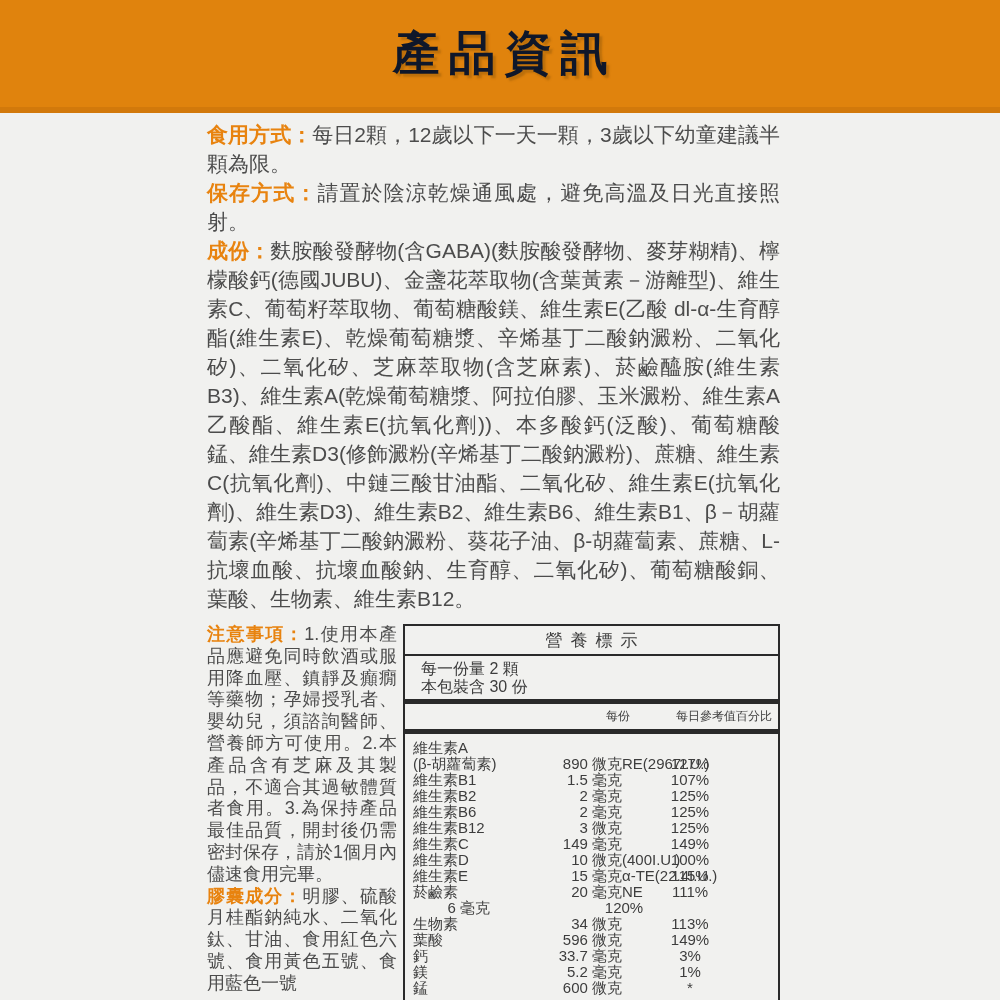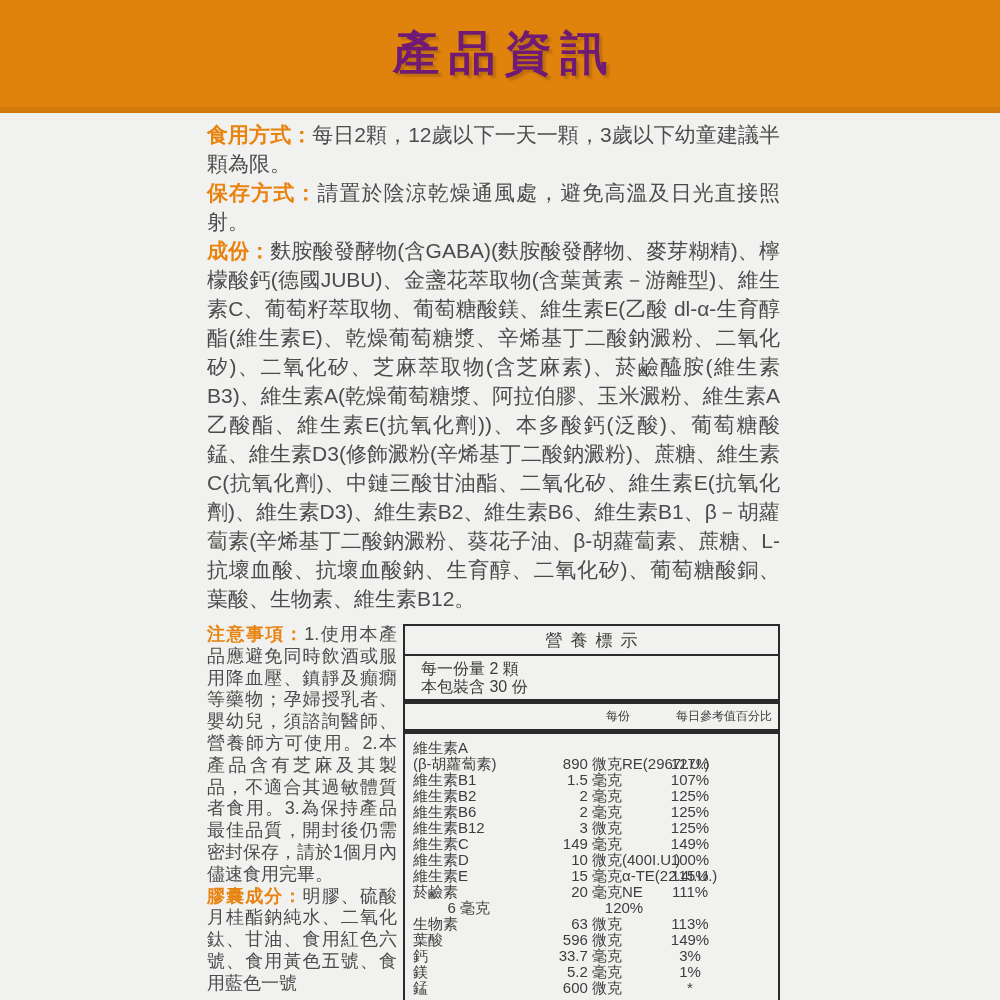--- a/index.html
+++ b/index.html
@@ -9,21 +9,21 @@
     font-family:"Liberation Sans","DejaVu Sans",sans-serif;
     position:relative;
   }
   
   .header-band {
     position:absolute; top:0; left:0; width:1000px; height:107px;
     background:#e0830d; border-bottom:6px solid #d2790b;
     display:flex; align-items:center; justify-content:center;
   }
   .page-title {
-    color:#701a75; font-size:47px; font-weight:bold;
+    color:#0f172a; font-size:47px; font-weight:bold;
     letter-spacing:9px; padding-left:9px; margin:0;
     text-shadow:3px 3px 2px rgba(120,75,10,0.35);
   }
   
   .content { position:absolute; left:207px; top:120px; width:573px; }
   .para {
     font-size:21px; line-height:29px; color:#4c4c4c;
     text-align:justify; margin:0;
   }
   .label { color:#e8830f; font-weight:bold; }
@@ -182,21 +182,21 @@
   <div class="nrow">
     <div class="ncell-amt"><span class="amt-main">6 毫克</span><span class="amt-extra"></span></div>
     <div class="ncell-dv">120%</div>
   </div>
 
   <div class="nrow">
     <div class="ncell-name">
       <div class="nm1">生物素</div>
 
     </div>
-    <div class="ncell-amt"><span class="amt-main">63 微克</span><span class="amt-extra"></span></div>
+    <div class="ncell-amt"><span class="amt-main">34 微克</span><span class="amt-extra"></span></div>
     <div class="ncell-dv">113%</div>
   </div>
 
   <div class="nrow">
     <div class="ncell-name">
       <div class="nm1">葉酸</div>
 
     </div>
     <div class="ncell-amt"><span class="amt-main">596 微克</span><span class="amt-extra"></span></div>
     <div class="ncell-dv">149%</div>

